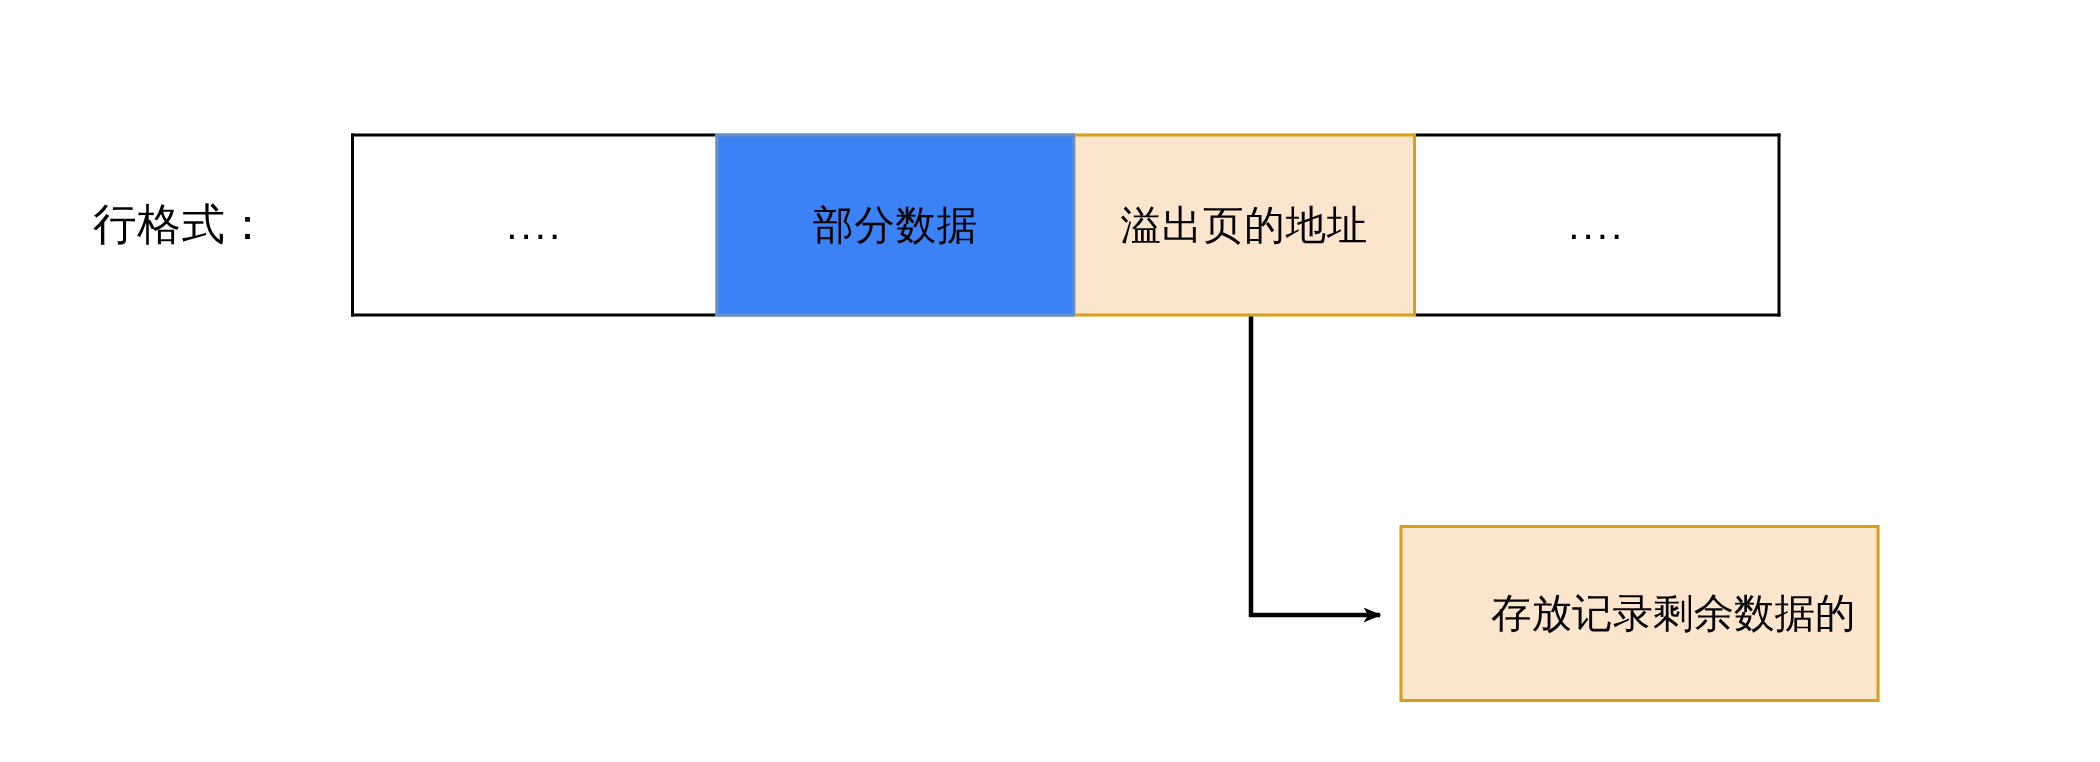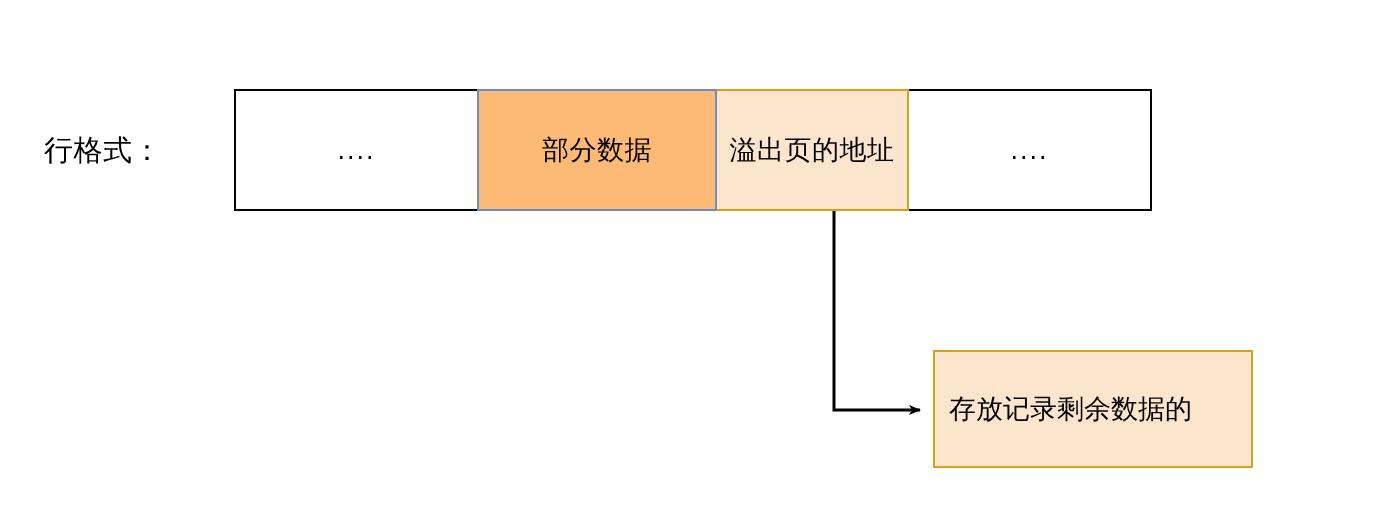--- a/index.html
+++ b/index.html
@@ -15,21 +15,21 @@
   }
   #canvas {
     position: relative;
     width: 1400px;
     height: 508px;
   }
 
   
   .row-label {
     position: absolute;
-    left: 44px;
+    left: 62px;
     top: 128px;
     width: 160px;
     height: 44px;
     line-height: 44px;
     font-size: 29px;
     color: #000000;
     white-space: nowrap;
     letter-spacing: 0.5px;
   }
 
@@ -56,21 +56,21 @@
     background: #ffffff;
     border: 2.5px solid #000000;
   }
   .cell-plain.cell-first {
     border-right: none;
   }
   .cell-plain.cell-last {
     border-left: none;
   }
   .cell-blue {
-    background: #fdba74;
+    background: #3b82f6;
     border: 2.5px solid #6c8ebf;
   }
   .cell-orange {
     background: #fce5cd;
     border: 2.5px solid #d6a018;
     border-left: none;
   }
   .dots {
     font-size: 27px;
     letter-spacing: 2px;
@@ -82,21 +82,21 @@
     position: absolute;
     left: 933px;
     top: 350px;
     width: 320px;
     height: 118px;
     box-sizing: border-box;
     background: #fce5cd;
     border: 2.5px solid #d6a018;
     display: flex;
     align-items: center;
-    justify-content: flex-start;
+    justify-content: flex-end;
     text-align: center;
     font-size: 27px;
     line-height: 1.28;
     color: #000000;
     padding: 0 14px;
   }
   .overflow-box span {
     display: block;
   }
 
@@ -120,21 +120,21 @@
   <div class="row-strip">
 
     <div class="cell cell-plain cell-first" style="width:243px;">
       <span class="dots">....</span>
     </div>
 
     <div class="cell cell-blue" style="width:240px;">
       <span>部分数据</span>
     </div>
 
-    <div class="cell cell-orange" style="width:192px;">
+    <div class="cell cell-orange" style="width:227px;">
       <span>溢出页的地址</span>
     </div>
 
     <div class="cell cell-plain cell-last" style="width:243px;">
       <span class="dots">....</span>
     </div>
 
   </div>
 
   <svg class="connector" viewBox="0 0 1400 508">

